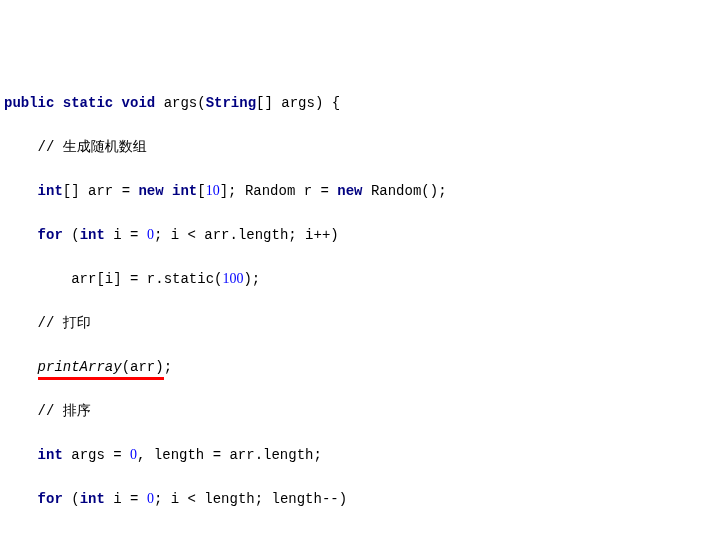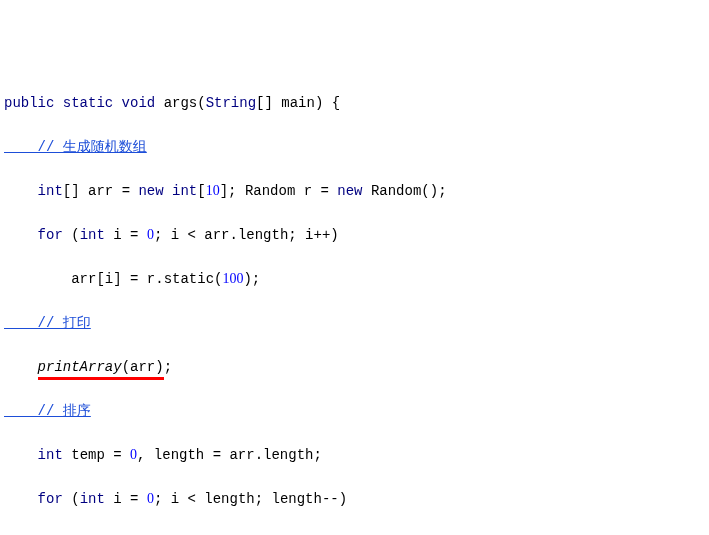--- a/index.html
+++ b/index.html
@@ -6,49 +6,49 @@
   body {
     background: #ffffff;
     font-family: Consolas, 'Courier New', monospace;
     font-size: 14px;
     line-height: 22px;
     padding: 4px 0 4px 4px;
     white-space: pre;
     color: #000000;
     width: 709px;
   }
-  .kw { color: #000080; font-weight: normal; text-align: right; }
-  .cm { color: #1d4ed8; text-decoration: underline; }
+  .kw { color: #000080; font-weight: bold; text-align: right; }
+  .cm { color: #000000; }
   .nm { color: #0000ff; font-family: Liberation Serif, serif; }
   .it { font-style: italic; }
   .ul { position: relative; display: inline-block; text-align: right; }
   .ul::after {
     content: '';
     position: absolute;
     left: 0; right: 0;
     bottom: -2px;
     height: 3px;
     background: #ff0000;
   }
   .line { display: block; min-height: 22px; }
 </style>
 </head>
 <body>
 
 
 
-<span class="line"><span class="kw">public static void</span><span> args(</span><span class="kw">String</span><span>[] main) {</span></span>
+<span class="line"><span class="kw">public static void</span><span> args(</span><span class="kw">String</span><span>[] args) {</span></span>
 <span class="line"><span class="cm">    // 生成随机数组</span></span>
 <span class="line">    <span class="kw">int</span><span>[] arr = </span><span class="kw">new int</span><span>[</span><span class="nm">10</span><span>]; Random r = </span><span class="kw">new</span><span> Random();</span></span>
 <span class="line">    <span class="kw">for</span><span> (</span><span class="kw">int</span><span> i = </span><span class="nm">0</span><span>; i &lt; arr.length; i++)</span></span>
 <span class="line"><span>        arr[i] = r.static(</span><span class="nm">100</span><span>);</span></span>
 <span class="line"><span class="cm">    // 打印</span></span>
 <span class="line">    <span class="ul"><span class="it">printArray</span><span>(arr)</span></span><span>;</span></span>
 <span class="line"><span class="cm">    // 排序</span></span>
-<span class="line">    <span class="kw">int</span><span> temp = </span><span class="nm">0</span><span>, length = arr.length;</span></span>
+<span class="line">    <span class="kw">int</span><span> args = </span><span class="nm">0</span><span>, length = arr.length;</span></span>
 <span class="line">    <span class="kw">for</span><span> (</span><span class="kw">int</span><span> i = </span><span class="nm">0</span><span>; i &lt; length; length--)</span></span>
 <span class="line">        </span>
 
 
 
 
 
 
 
 

